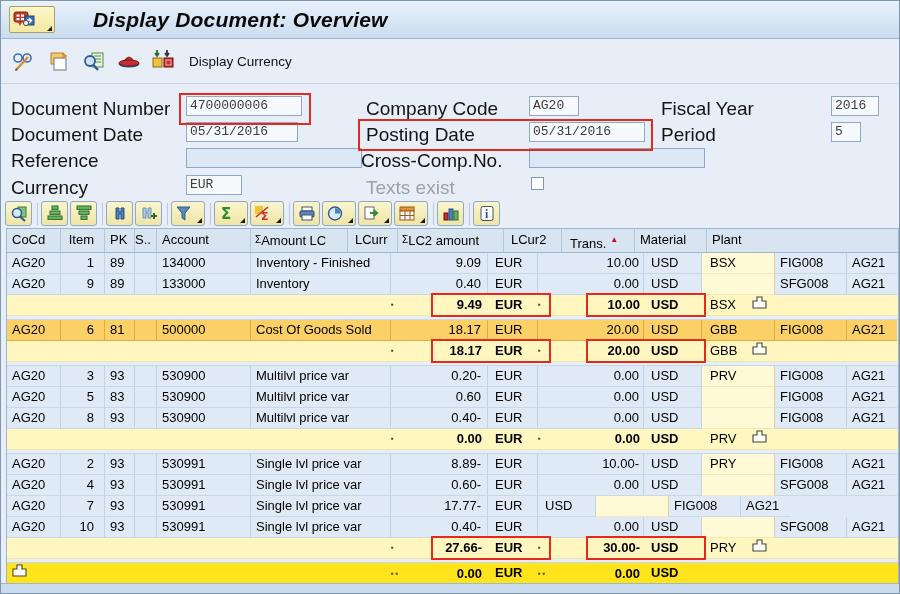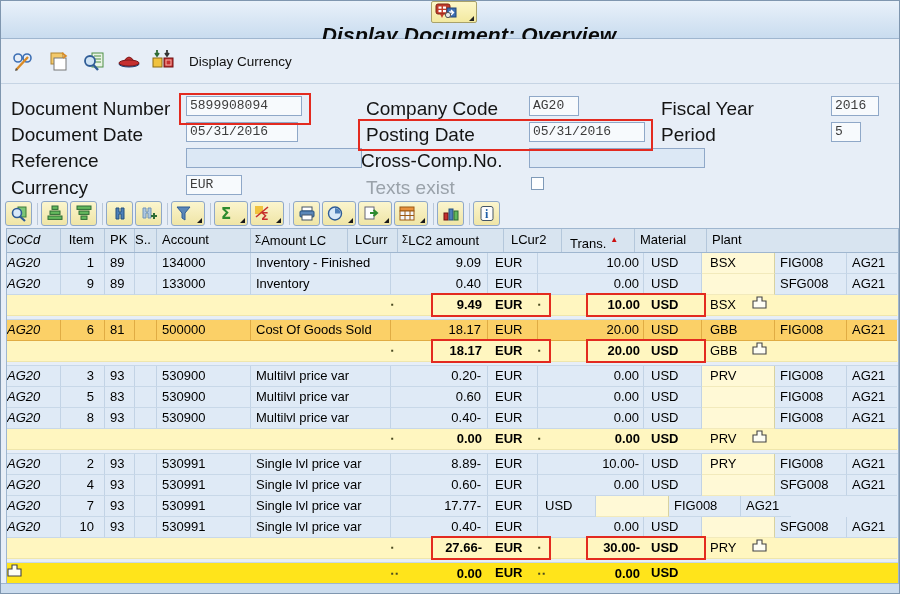--- a/index.html
+++ b/index.html
@@ -1,20 +1,20 @@
 <!DOCTYPE html>
 <html><head>
 <meta charset="utf-8">
 <style>
   html,body{margin:0;padding:0;background:#9aa7b5;font-family:"Liberation Sans",sans-serif;}
   .window{position:relative;width:900px;height:594px;background:#E7EEF7;border:1px solid #7F96AF;box-sizing:border-box;overflow:hidden;}
 
   
   .titlebar{position:absolute;left:0;top:0;width:100%;height:37px;
-    background:linear-gradient(#E9F1FA,#C9DCEF);border-bottom:1px solid #9FB6CF;display:flex;align-items:center;flex-direction:column;}
+    background:linear-gradient(#E9F1FA,#C9DCEF);border-bottom:1px solid #9FB6CF;display:flex;align-items:center;}
   .tx-btn{position:relative;margin-left:8px;width:46px;height:27px;background:linear-gradient(#FDF7C8,#F3E9A0);
     border:1px solid #A9A26B;border-radius:2px;display:flex;align-items:center;justify-content:flex-start;padding-left:3px;box-sizing:border-box;cursor:pointer;}
   .tx-btn .corner{position:absolute;right:2px;bottom:1px;width:0;height:0;border-left:5px solid transparent;border-bottom:5px solid #222;}
   .title{margin-left:38px;font-size:21px;font-weight:bold;font-style:italic;color:#0A0A0A;letter-spacing:.2px;}
 
   
   .apptoolbar{position:absolute;left:0;top:38px;width:100%;height:45px;border-bottom:1px solid #C6D4E4;
     display:flex;align-items:center;padding-left:10px;box-sizing:border-box;background:#E7EEF7;}
   .appicon{width:26px;height:26px;margin-right:9px;display:flex;align-items:center;justify-content:center;cursor:pointer;}
   .dc-btn{display:flex;align-items:center;cursor:pointer;}
@@ -53,21 +53,21 @@
   .kcol{background:#FFF9D6;border-bottom-color:#F2EABC;border-right-color:#D8D2A0;}
   .trow.sel .cell{background:#FBD067;border-right-color:#E0AC44;border-bottom-color:#E0AC44;}
   .trow.st{background:#FFF6C0;}
   .trow.st .cell{background:#FFF6C0;border:none;border-bottom:1px solid #EFE6AC;}
   .trow.gt{background:#FFE41B;}
   .trow.gt .cell{background:#FFE41B;border:none;font-weight:bold;}
   .bold{font-weight:bold;}
   .gap{height:3px;background:#E7EEF7;border-bottom:1px solid #C8D8E8;}
   .dot{font-size:8px;color:#4A4A20;line-height:20px;}
   
-  .c-cocd{width:54px;font-style:italic;}
+  .c-cocd{width:54px;padding-left:5px;}
   .c-item{width:44px;text-align:right;padding-right:10px;}
   .c-pk{width:30px;padding-left:5px;}
   .c-s{width:22px;}
   .c-account{width:94px;padding-left:5px;}
   .c-desc{width:140px;padding-left:5px;}
   .c-lc{width:97px;text-align:right;padding-right:6px;}
   .c-lcurr{width:50px;padding-left:7px;}
   .c-lc2{width:106px;text-align:right;padding-right:4px;}
   .c-lcur2{width:58px;padding-left:7px;}
   .c-trans{width:73px;padding-left:8px;}
@@ -143,21 +143,21 @@
             <rect x="2" y="10" width="9" height="9" fill="#F0C23E" stroke="#8A6A14"></rect>
             <rect x="13" y="10" width="9" height="9" fill="#C62F2F" stroke="#6E1212"></rect>
             <rect x="15" y="12" width="5" height="5" fill="none" stroke="#F3B0A6"></rect>
           </svg></span>
         <span class="label">Display Currency</span>
       </div>
     </div>
 
   <div class="form">
     <span class="lbl" style="left:10px;top:13px">Document Number</span>
-    <div class="fld" style="left:185px;top:11px;width:116px">5899908094</div>
+    <div class="fld" style="left:185px;top:11px;width:116px">4700000006</div>
     <span class="lbl" style="left:365px;top:13px">Company Code</span>
     <div class="fld" style="left:528px;top:11px;width:50px">AG20</div>
     <span class="lbl" style="left:660px;top:13px">Fiscal Year</span>
     <div class="fld" style="left:830px;top:11px;width:48px">2016</div>
 
     <span class="lbl" style="left:10px;top:39px">Document Date</span>
     <div class="fld" style="left:185px;top:37px;width:112px">05/31/2016</div>
     <span class="lbl" style="left:365px;top:39px">Posting Date</span>
     <div class="fld" style="left:528px;top:37px;width:116px">05/31/2016</div>
     <span class="lbl" style="left:660px;top:39px">Period</span>

